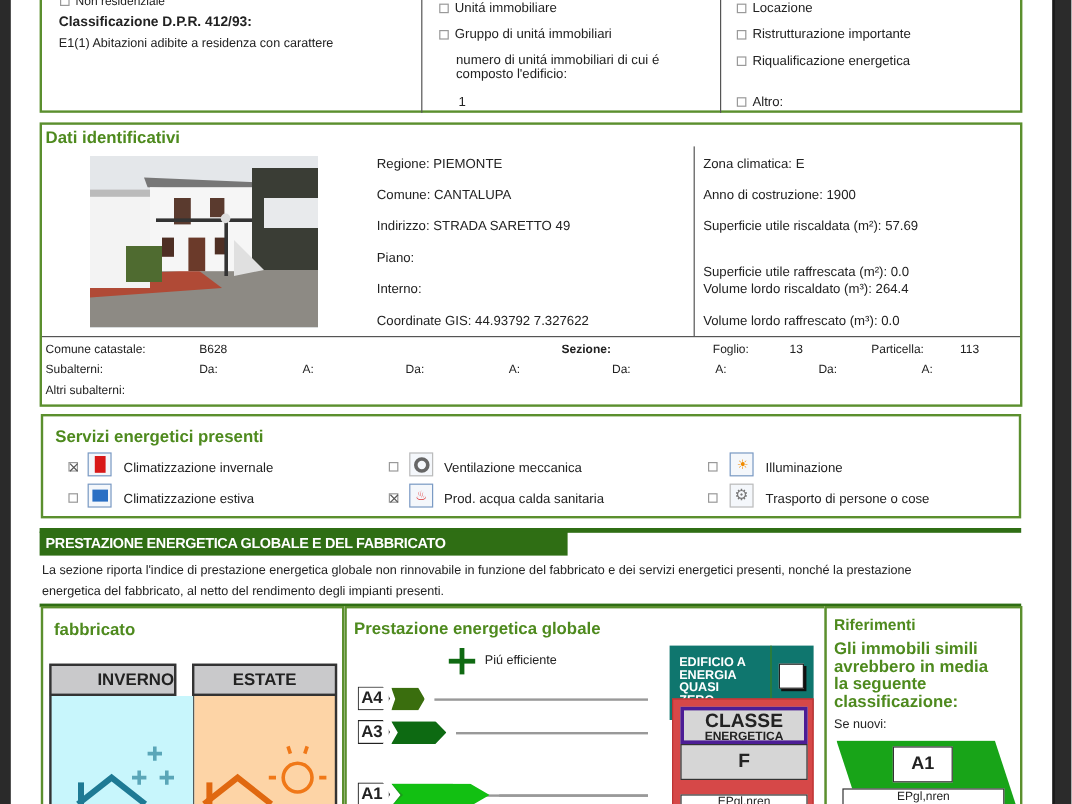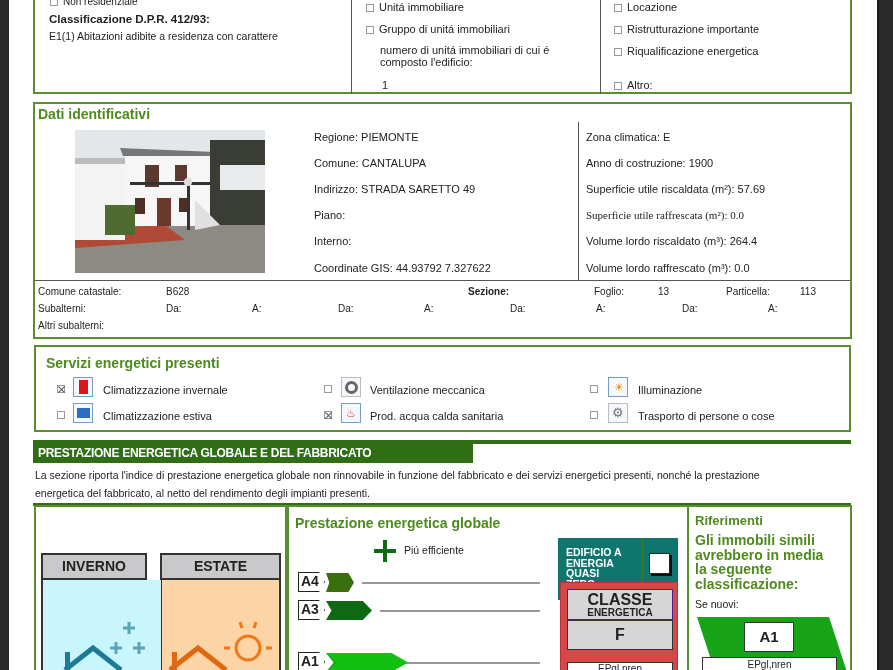--- a/index.html
+++ b/index.html
@@ -102,21 +102,21 @@
   <div class="txt" style="top:52px;">Indirizzo: STRADA SARETTO 49</div>
   <div class="txt" style="top:78px;">Piano:</div>
   <div class="txt" style="top:104px;">Interno:</div>
   <div class="txt" style="top:131px;">Coordinate GIS: 44.93792 7.327622</div>
 </div>
 <div class="vline" style="left:578px; top:122px; height:158px;"></div>
 <div class="abs" style="left:586px; top:131px;">
   <div class="txt" style="top:0;">Zona climatica: E</div>
   <div class="txt" style="top:26px;">Anno di costruzione: 1900</div>
   <div class="txt" style="top:52px;">Superficie utile riscaldata (m²): 57.69</div>
-  <div class="txt" style="top:78px;font-family:Liberation Serif, serif;">Superficie utile raffrescata (m²): 0.0</div>
+  <div class="txt" style="top:90px;">Superficie utile raffrescata (m²): 0.0</div>
   <div class="txt" style="top:104px;">Volume lordo riscaldato (m³): 264.4</div>
   <div class="txt" style="top:131px;">Volume lordo raffrescato (m³): 0.0</div>
 </div>
 <div class="abs" style="left:35px; top:280px; width:815px; height:1px; background:#555;"></div>
 
 <div class="abs" style="left:38px; top:285px; font-size:10px;">
   <div class="txt" style="left:0; top:0;">Comune catastale:</div>
   <div class="txt" style="left:128px; top:0;">B628</div>
   <div class="txt" style="left:430px; top:0;font-weight:bold;">Sezione:</div>
   <div class="txt" style="left:556px; top:0;">Foglio:</div>
@@ -184,22 +184,23 @@
 </div>
 
 <div class="section-line"></div>
 <div class="section-bar">PRESTAZIONE ENERGETICA GLOBALE E DEL FABBRICATO</div>
 <div class="txt" style="left:35px; top:469px; font-size:10.5px;">La sezione riporta l'indice di prestazione energetica globale non rinnovabile in funzione del fabbricato e dei servizi energetici presenti, nonché la prestazione</div>
 <div class="txt" style="left:35px; top:487px; font-size:10.5px;">energetica del fabbricato, al netto del rendimento degli impianti presenti.</div>
 <div class="abs" style="left:33px; top:503px; width:818px; height:3px; background:#2f6e14;"></div>
 
 <div class="box" style="left:34px; top:505px; width:253px; height:170px;"></div>
 <div class="abs title-green" style="left:45px; top:517px; font-size:14px; line-height:14px;">
-</div>
-<div class="season-h" style="left:41px; width:106px;">INVERNO</div>
+  <div>fabbricato</div>
+</div>
+<div class="season-h" style="left:41px; width:106px;text-align:right;">INVERNO</div>
 <div class="season-h" style="left:160px; width:121px;">ESTATE</div>
 <div class="abs" style="left:41px; top:580px; width:121px; height:90px; background:#c8f6fc; border-left:2px solid #333; border-right:1px solid #333;">
   <svg width="119" height="90" viewBox="0 0 119 90">
     <g fill="none" stroke="#fff" stroke-width="3">
       <path d="M86 42 v12 M80 48 h12" stroke="#5aa6b8"></path>
       <path d="M73 62 v12 M67 68 h12" stroke="#5aa6b8"></path>
       <path d="M96 62 v12 M90 68 h12" stroke="#5aa6b8"></path>
     </g>
     <polyline points="22,90 50,68 78,90" fill="none" stroke="#1e7a94" stroke-width="5"></polyline>
     <rect x="22" y="72" width="5" height="18" fill="#1e7a94"></rect>
@@ -253,21 +254,21 @@
     <div>EDIFICIO A</div>
     <div>ENERGIA</div>
     <div>QUASI</div>
     <div>ZERO</div>
   </div>
   <div class="abs" style="left:84px; top:0; width:1px; height:62px; background:#3d7e1e;"></div>
   <div class="abs" style="left:91px; top:15px; width:21px; height:21px; background:#fff; border:1px solid #222; box-shadow:2px 2px 0 #111;"></div>
 </div>
 
 <div class="abs" style="left:560px; top:582px; width:118px; height:90px; background:#d64848; border:1px solid #b33;">
-  <div class="abs" style="left:6px; top:6px; width:106px; height:31px; background:#d6d6d6; border:1px solid #4c1d95; text-align:center;">
+  <div class="abs" style="left:6px; top:6px; width:106px; height:31px; background:#d6d6d6; border:3px solid #4c1d95; text-align:center;">
     <div style="font-weight:bold; font-size:16px; line-height:16px; margin-top:2px;">CLASSE</div>
     <div style="font-weight:bold; font-size:10px; line-height:10px;">ENERGETICA</div>
   </div>
   <div class="abs" style="left:6px; top:37px; width:106px; height:30px; background:#d6d6d6; border:1px solid #333; text-align:center; font-weight:bold; font-size:16px; line-height:28px;">F</div>
   <div class="abs" style="left:6px; top:79px; width:106px; height:14px; background:#fff; border:1px solid #333; text-align:center; font-size:10px; line-height:12px;">EPgl,nren</div>
 </div>
 
 <div class="box" style="left:687px; top:505px; width:165px; height:170px;"></div>
 <div class="txt title-green" style="left:695px; top:514px; font-size:13px;">Riferimenti</div>
 <div class="abs title-green" style="left:695px; top:533px; font-size:14px; line-height:14.5px;">

